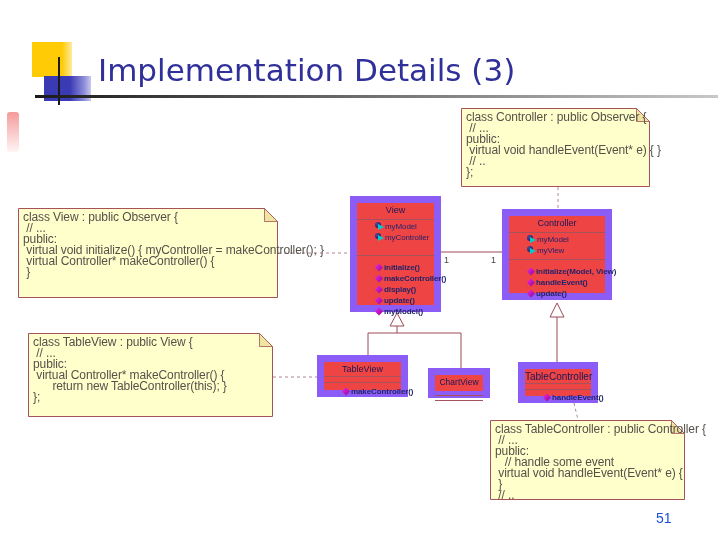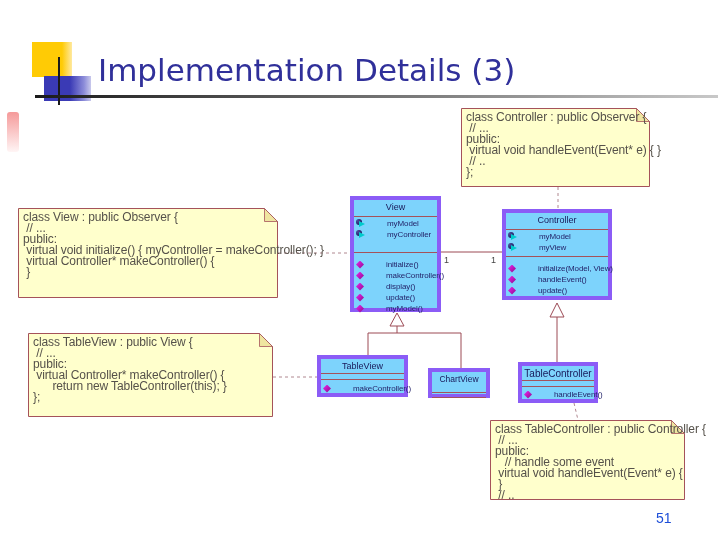--- a/index.html
+++ b/index.html
@@ -20,28 +20,28 @@
   .pagenum{position:absolute;left:656px;top:510px;font-size:14px;color:#1d4ed8;}
   
   .connectors{position:absolute;left:0;top:0;z-index:1;pointer-events:none;}
   
   .note{position:absolute;z-index:2;}
   .note svg{position:absolute;left:0;top:0;}
   .note-text{position:relative;padding:4px 3px 0 5px;font-size:12px;line-height:11px;
     color:#55514a;letter-spacing:-0.1px;}
   .note-text div{white-space:pre;}
   
-  .uml{position:absolute;z-index:2;box-sizing:border-box;background:#7dd3fc;
-    border:4px solid #8b5cf6;color:#24246A;}
+  .uml{position:absolute;z-index:2;box-sizing:border-box;background:#ef4444;
+    border:7px solid #8b5cf6;color:#24246A;}
   .uml-title{border-bottom:1px solid #A5525A;text-align:center;font-size:9px;
     color:#181858;padding-top:2px;box-sizing:border-box;}
   .uml-attrs{border-bottom:1px solid #A5525A;box-sizing:border-box;padding-top:1px;}
-  .uml-ops{box-sizing:border-box;}
-  .row{display:flex;align-items:center;padding-left:2px;height:11px;font-size:8px;
-    letter-spacing:-0.1px;white-space:nowrap;gap:21px;}
+  .uml-ops{box-sizing:border-box;font-weight:bold;}
+  .row{display:flex;align-items:center;padding-left:18px;height:11px;font-size:8px;
+    letter-spacing:-0.1px;white-space:nowrap;}
   
   .aicon{position:relative;display:inline-block;width:10px;height:9px;flex:0 0 10px;}
   .aicon::before{content:"";position:absolute;left:0;top:0;width:6px;height:6px;border-radius:50%;
     background:radial-gradient(circle at 30% 30%,#4a4a9e,#10104e);}
   .aicon::after{content:"";position:absolute;left:3px;top:2px;width:0;height:0;
     border-top:3px solid transparent;border-bottom:3px solid transparent;border-left:6px solid #00CCCC;}
   
   .oicon{display:inline-block;width:8px;height:8px;flex:0 0 8px;margin-right:1px;
     background:linear-gradient(135deg,#EE22EE,#880A88);
     clip-path:polygon(50% 0,100% 50%,50% 100%,0 50%);}

